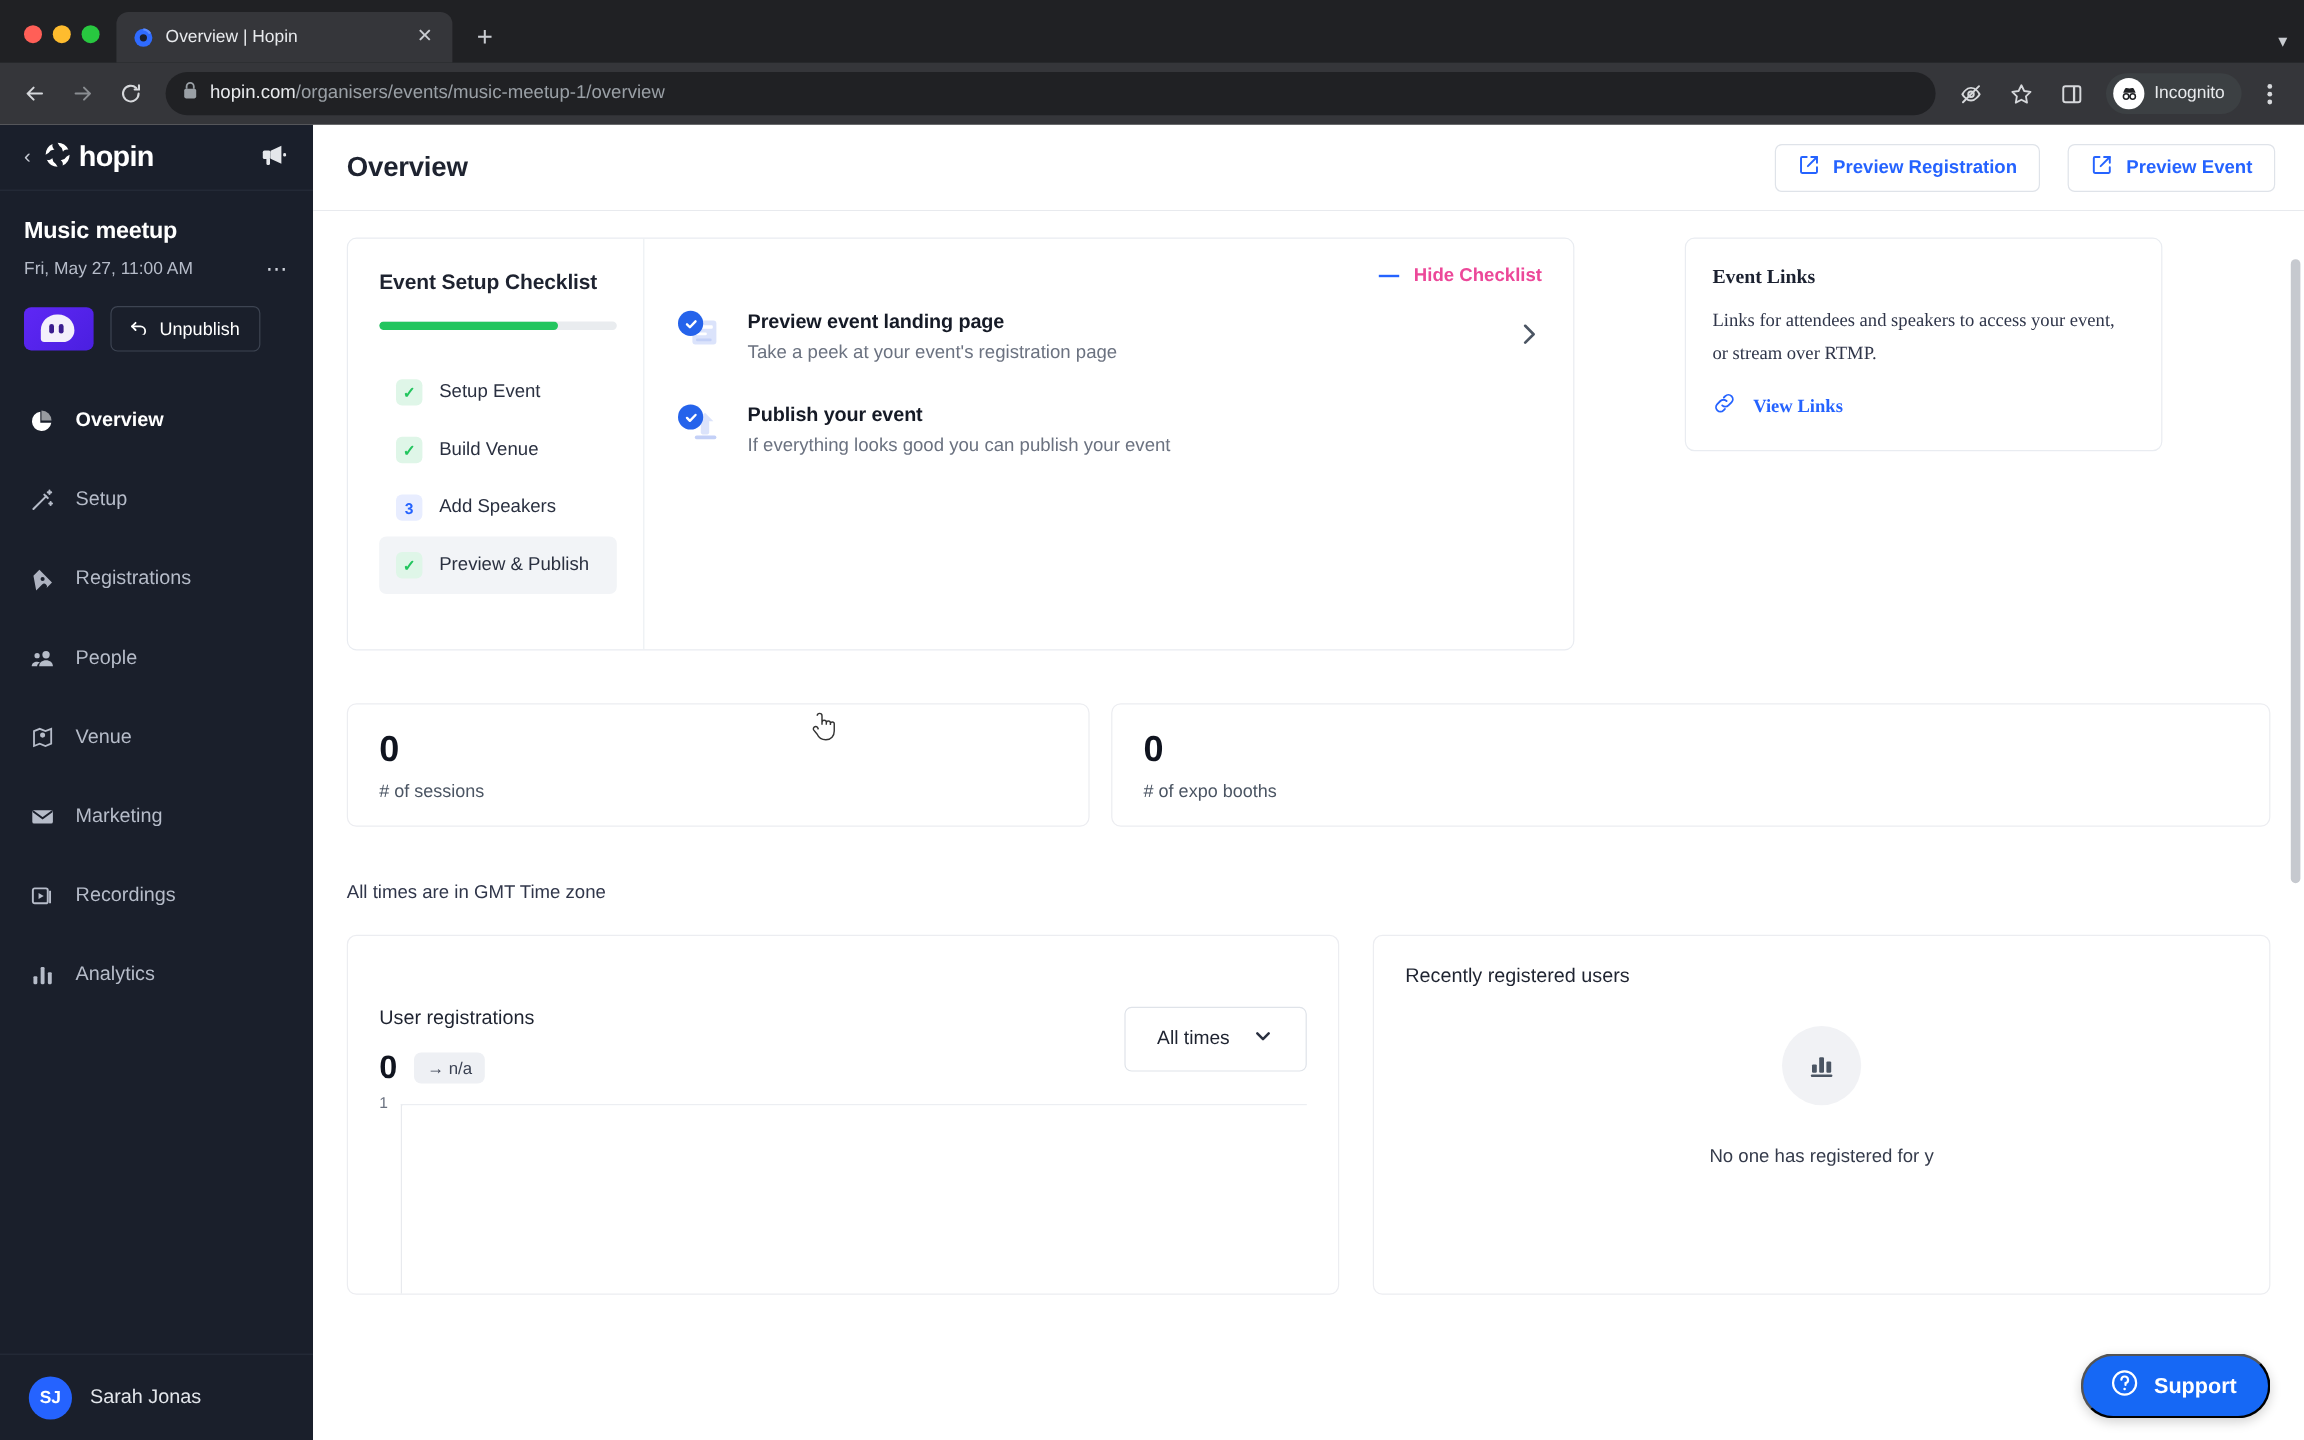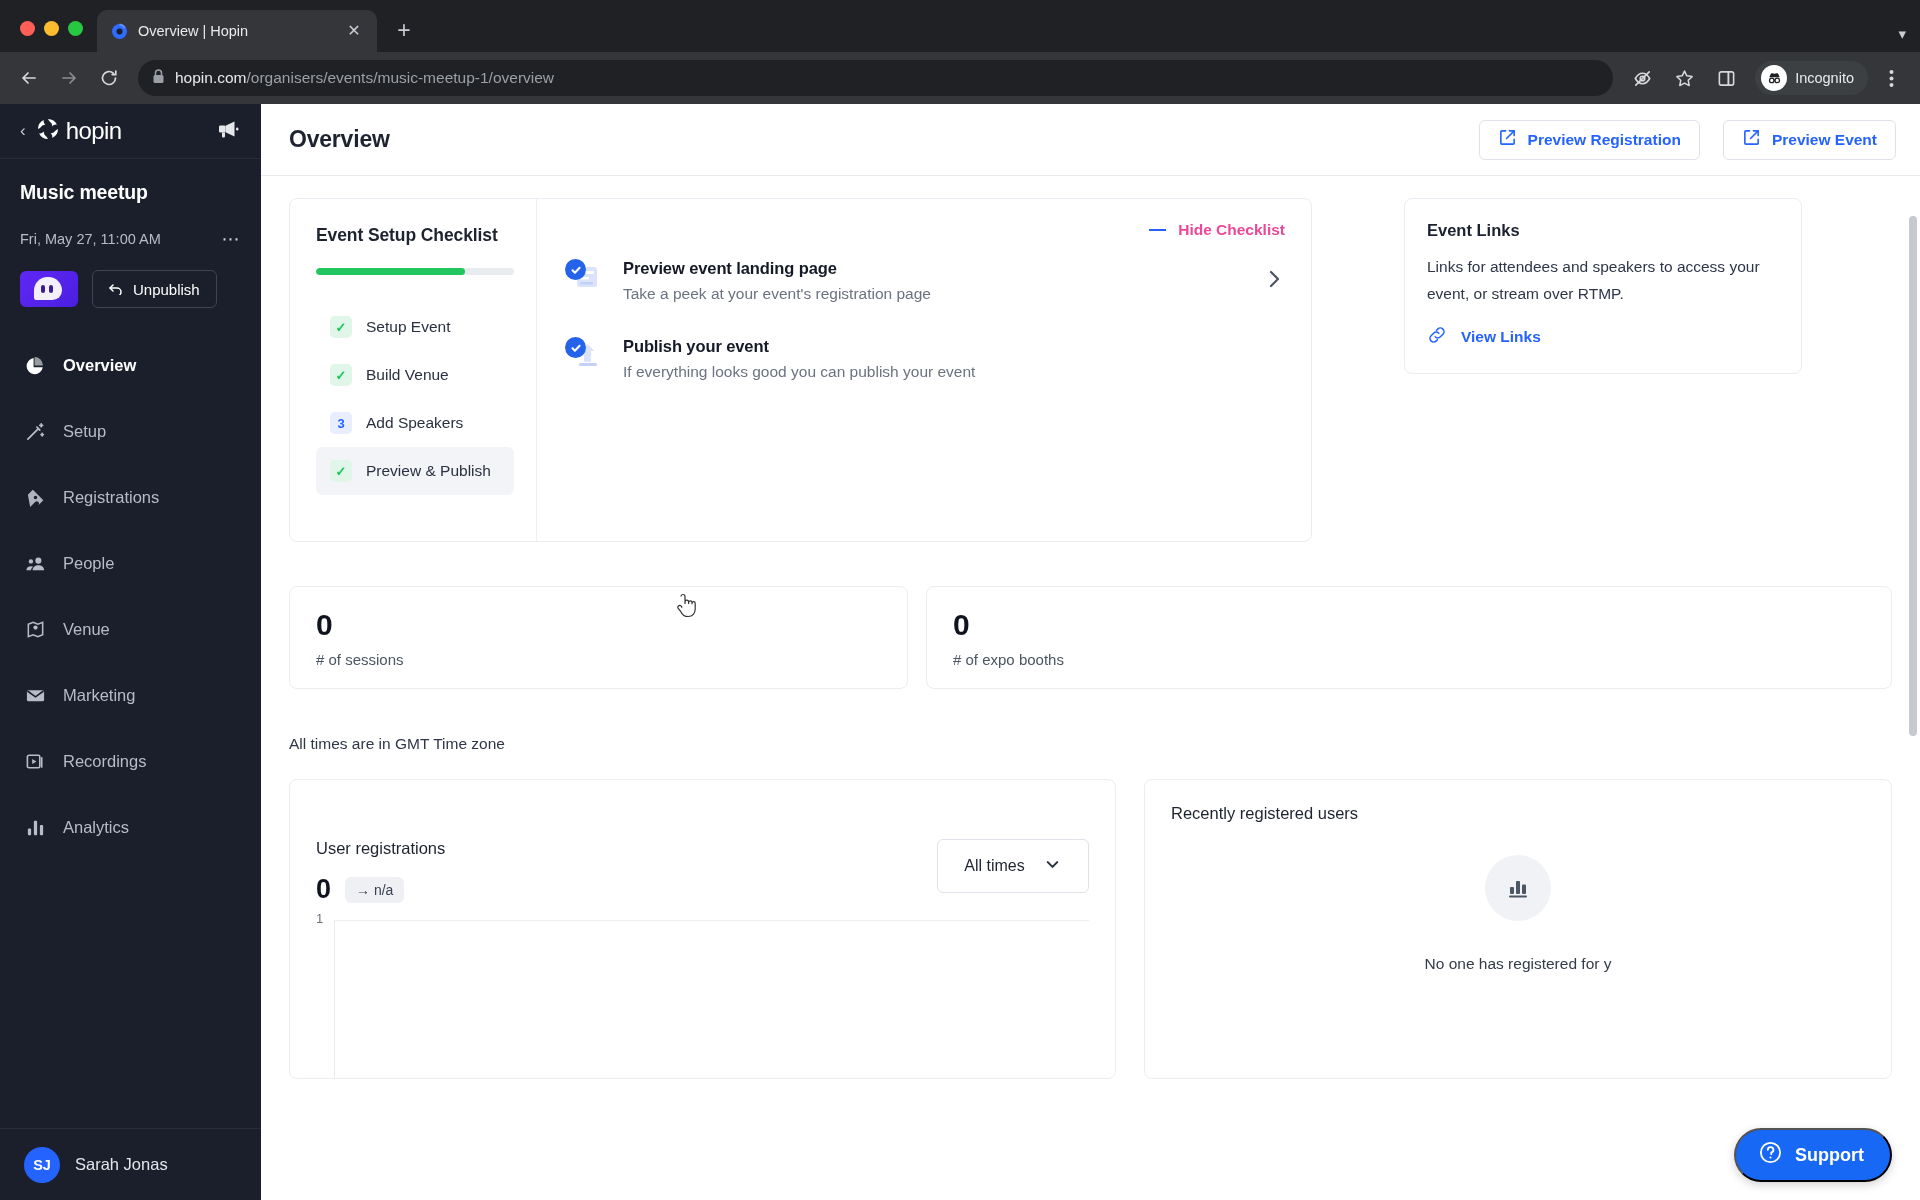--- a/index.html
+++ b/index.html
@@ -80,26 +80,26 @@
   .sidebar {
     width: 261px; flex: 0 0 261px; background: #1a1f2b; color: #fff;
     display: flex; flex-direction: column; position: relative;
   }
   .sb-top {
     height: 55px; display: flex; align-items: center; padding: 0 20px;
     gap: 10px; border-bottom: 1px solid #262c3a;
   }
   .sb-back { color: #c6cad3; font-size: 17px; }
   .hopin-logo { display: flex; align-items: center; gap: 6px; flex: 1; }
-  .hopin-word { font-size: 24px; font-weight: 400; letter-spacing: -0.6px; color: #fff; }
+  .hopin-word { font-size: 24px; font-weight: 700; letter-spacing: -0.6px; color: #fff; }
   .sb-megaphone { color: #e5e7eb; }
 
   .sb-event { padding: 22px 20px 0 20px; }
   .sb-event-name { font-size: 19.5px; font-weight: 700; letter-spacing: -0.2px; }
-  .sb-event-row { display: flex; align-items: center; justify-content: space-between; margin-top: 26px; }
+  .sb-event-row { display: flex; align-items: center; justify-content: space-between; margin-top: 11px; }
   .sb-event-date { font-size: 14.5px; color: #b6bcc9; }
   .sb-dots { color: #cfd3dc; font-size: 18px; letter-spacing: 1.5px; line-height: 1; }
   .sb-pub-row { display: flex; align-items: center; gap: 14px; margin-top: 22px; }
   .sb-avatar {
     width: 58px; height: 36px; border-radius: 6px;
     background: linear-gradient(135deg,#5f27f5,#4a1fe0);
     display: flex; align-items: center; justify-content: center; flex: 0 0 58px;
   }
   .ghost { position: relative; width: 30px; height: 24px; }
   .ghost-body {
@@ -191,21 +191,21 @@
     background: #2563eb; border-radius: 50%;
     display: flex; align-items: center; justify-content: center; z-index: 2;
   }
   .task-title { font-size: 16.5px; font-weight: 700; color: #151a26; letter-spacing: -0.1px; }
   .task-sub { font-size: 15.5px; color: #6b7280; margin-top: 7px; }
   .task-chev { position: absolute; right: 0; top: 50%; transform: translateY(-50%); color: #4b5563; }
 
   
   .links-card {
     position: absolute; left: 1143px; top: 22px; width: 398px;
-    border: 1px solid #e9ecf1; border-radius: 8px; padding: 22px 24px 24px 22px; background: #fff;
+    border: 1px solid #e9ecf1; border-radius: 8px; padding: 22px 24px 24px 22px; background: #fff; font-family: Liberation Serif, serif;
   }
   .links-title { font-size: 16.5px; font-weight: 700; color: #1b2130; }
   .links-desc { font-size: 15.5px; color: #30364a; line-height: 1.72; margin-top: 14px; }
   .links-action { display: flex; align-items: center; gap: 14px; margin-top: 18px; }
   .links-link { color: #2563ff; font-size: 15.5px; font-weight: 600; }
 
   
   .stats-row { display: flex; gap: 18px; margin-top: 44px; }
   .stat-card {
     border: 1px solid #ecedf1; border-radius: 8px; background: #fff;

